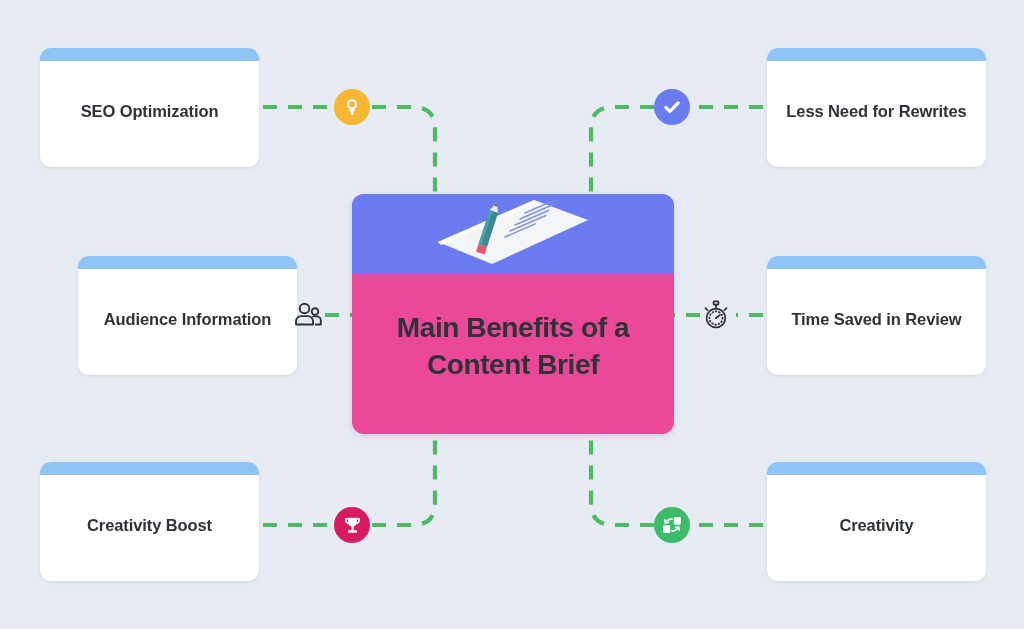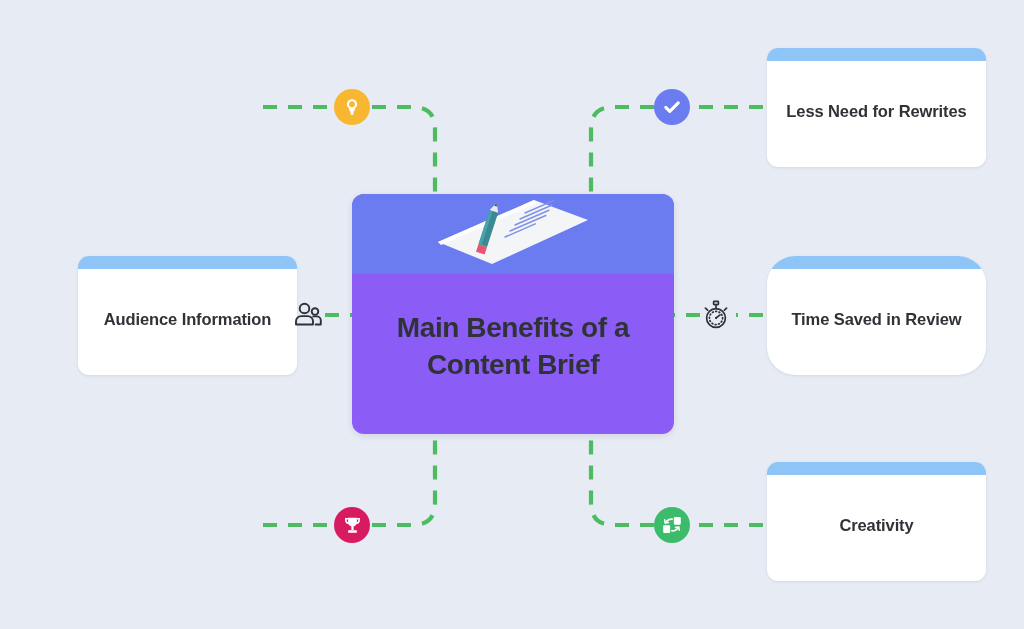--- a/index.html
+++ b/index.html
@@ -62,21 +62,21 @@
   }
 
   
   #center-card {
     position: absolute;
     left: 352px;
     top: 194px;
     width: 322px;
     height: 240px;
     z-index: 3;
-    background: #8b5cf6;
+    background: #ec4899;
     border-radius: 12px;
     box-shadow: 0 2px 6px rgba(40, 50, 80, 0.12);
     overflow: hidden;
   }
   #center-hero {
     position: relative;
     width: 100%;
     height: 80px;
     background: #6b7bf0;
     overflow: hidden;
@@ -132,33 +132,41 @@
       <path d="M 700 315 L 674 315"></path>
 
       <path d="M 263 525 L 334 525"></path>
       <path d="M 372 525 L 413 525 Q 435 525 435 503 L 435 434"></path>
 
       <path d="M 763 525 L 692 525"></path>
       <path d="M 654 525 L 613 525 Q 591 525 591 503 L 591 434"></path>
     </g>
   </svg>
 
+  <div class="leaf-card" style="left:40px; top:48px; width:219px; height:119px;">
+    <div class="leaf-strip"></div>
+    <div class="leaf-label">SEO Optimization</div>
+  </div>
 
   <div class="leaf-card" style="left:40px; top:256px; width:219px; height:119px;margin-left:38px;">
     <div class="leaf-strip"></div>
     <div class="leaf-label">Audience Information</div>
   </div>
 
+  <div class="leaf-card" style="left:40px; top:462px; width:219px; height:119px;">
+    <div class="leaf-strip"></div>
+    <div class="leaf-label">Creativity Boost</div>
+  </div>
 
   <div class="leaf-card" style="left:767px; top:48px; width:219px; height:119px;">
     <div class="leaf-strip"></div>
     <div class="leaf-label">Less Need for Rewrites</div>
   </div>
 
-  <div class="leaf-card" style="left:767px; top:256px; width:219px; height:119px;border-radius:28px;">
+  <div class="leaf-card" style="left:767px; top:256px; width:219px; height:119px;">
     <div class="leaf-strip"></div>
     <div class="leaf-label">Time Saved in Review</div>
   </div>
 
   <div class="leaf-card" style="left:767px; top:462px; width:219px; height:119px;">
     <div class="leaf-strip"></div>
     <div class="leaf-label">Creativity</div>
   </div>
 
   <div id="center-card">

